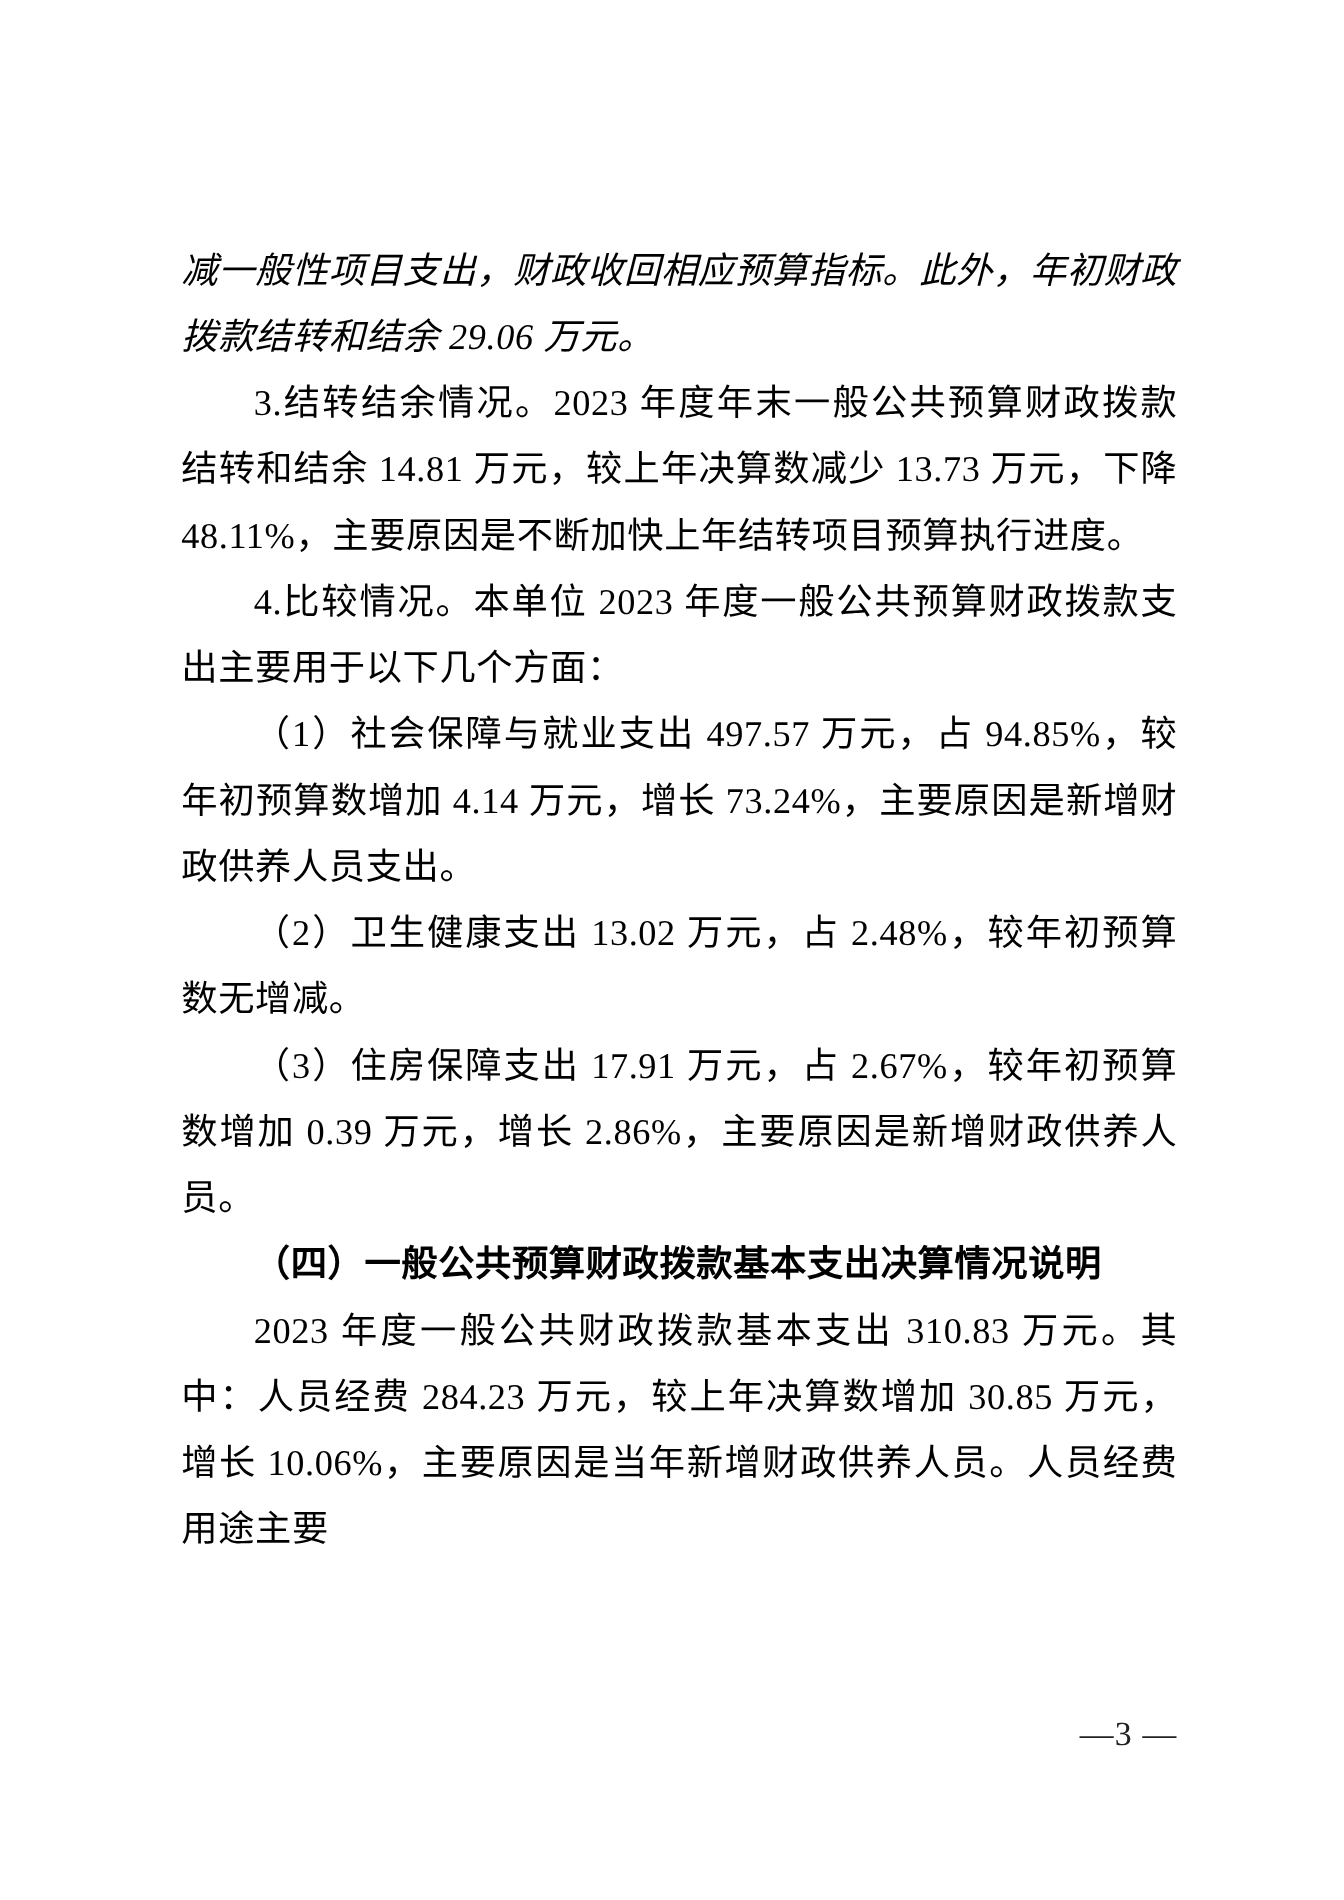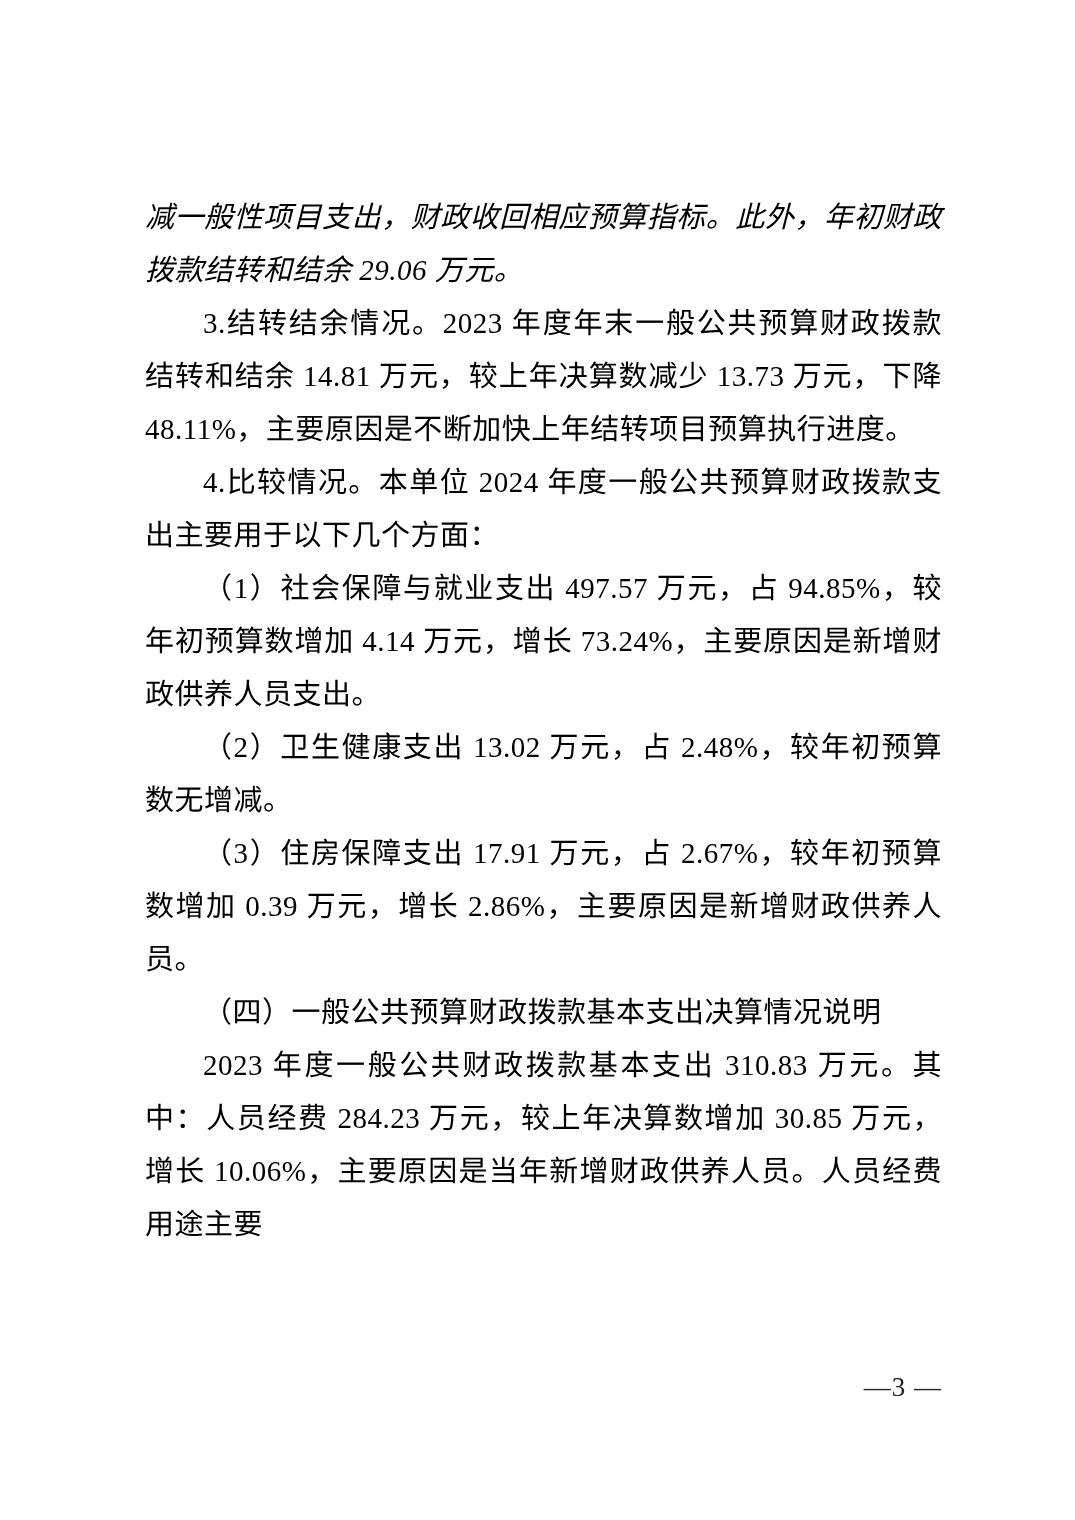--- a/index.html
+++ b/index.html
@@ -37,40 +37,40 @@
     text-justify: inter-character;
     text-indent: 2em;
     letter-spacing: 0.5px;
     word-break: break-all;
   }
   .para.no-indent {
     text-indent: 0;
     font-style: italic;
   }
   .para.bold {
-    font-weight: normal;
+    font-weight: bold;
   }
   .page-number {
     position: absolute;
     top: 1372px;
     right: 133px;
     font-size: 27px;
     line-height: 30px;
     letter-spacing: 1px;
     color: #222222;
   }
 </style>
 </head>
 <body>
 
 <div class="page">
   <div class="content">
     <p class="para no-indent">减一般性项目支出，财政收回相应预算指标。此外，年初财政拨款结转和结余 29.06 万元。</p>
     <p class="para">3.结转结余情况。2023 年度年末一般公共预算财政拨款结转和结余 14.81 万元，较上年决算数减少 13.73 万元，下降 48.11%，主要原因是不断加快上年结转项目预算执行进度。</p>
-    <p class="para">4.比较情况。本单位 2024 年度一般公共预算财政拨款支出主要用于以下几个方面：</p>
+    <p class="para">4.比较情况。本单位 2023 年度一般公共预算财政拨款支出主要用于以下几个方面：</p>
     <p class="para">（1）社会保障与就业支出 497.57 万元，占 94.85%，较年初预算数增加 4.14 万元，增长 73.24%，主要原因是新增财政供养人员支出。</p>
     <p class="para">（2）卫生健康支出 13.02 万元，占 2.48%，较年初预算数无增减。</p>
     <p class="para">（3）住房保障支出 17.91 万元，占 2.67%，较年初预算数增加 0.39 万元，增长 2.86%，主要原因是新增财政供养人员。</p>
     <p class="para bold">（四）一般公共预算财政拨款基本支出决算情况说明</p>
     <p class="para">2023 年度一般公共财政拨款基本支出 310.83 万元。其中：人员经费 284.23 万元，较上年决算数增加 30.85 万元，增长 10.06%，主要原因是当年新增财政供养人员。人员经费用途主要</p>
   </div>
 
   <div class="page-number">—3 —</div>
 </div>
 

